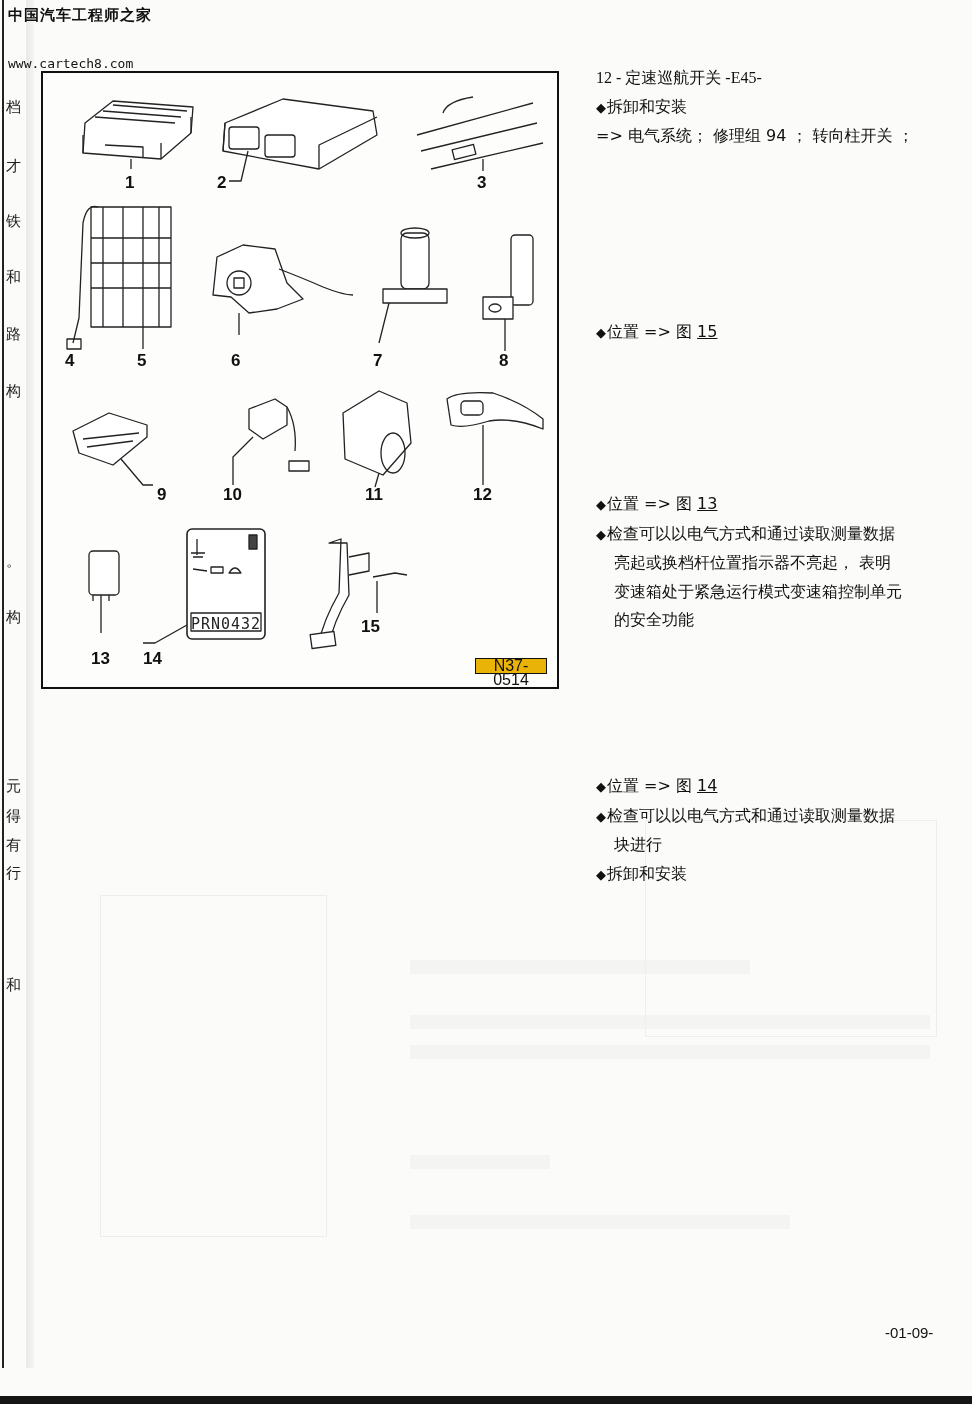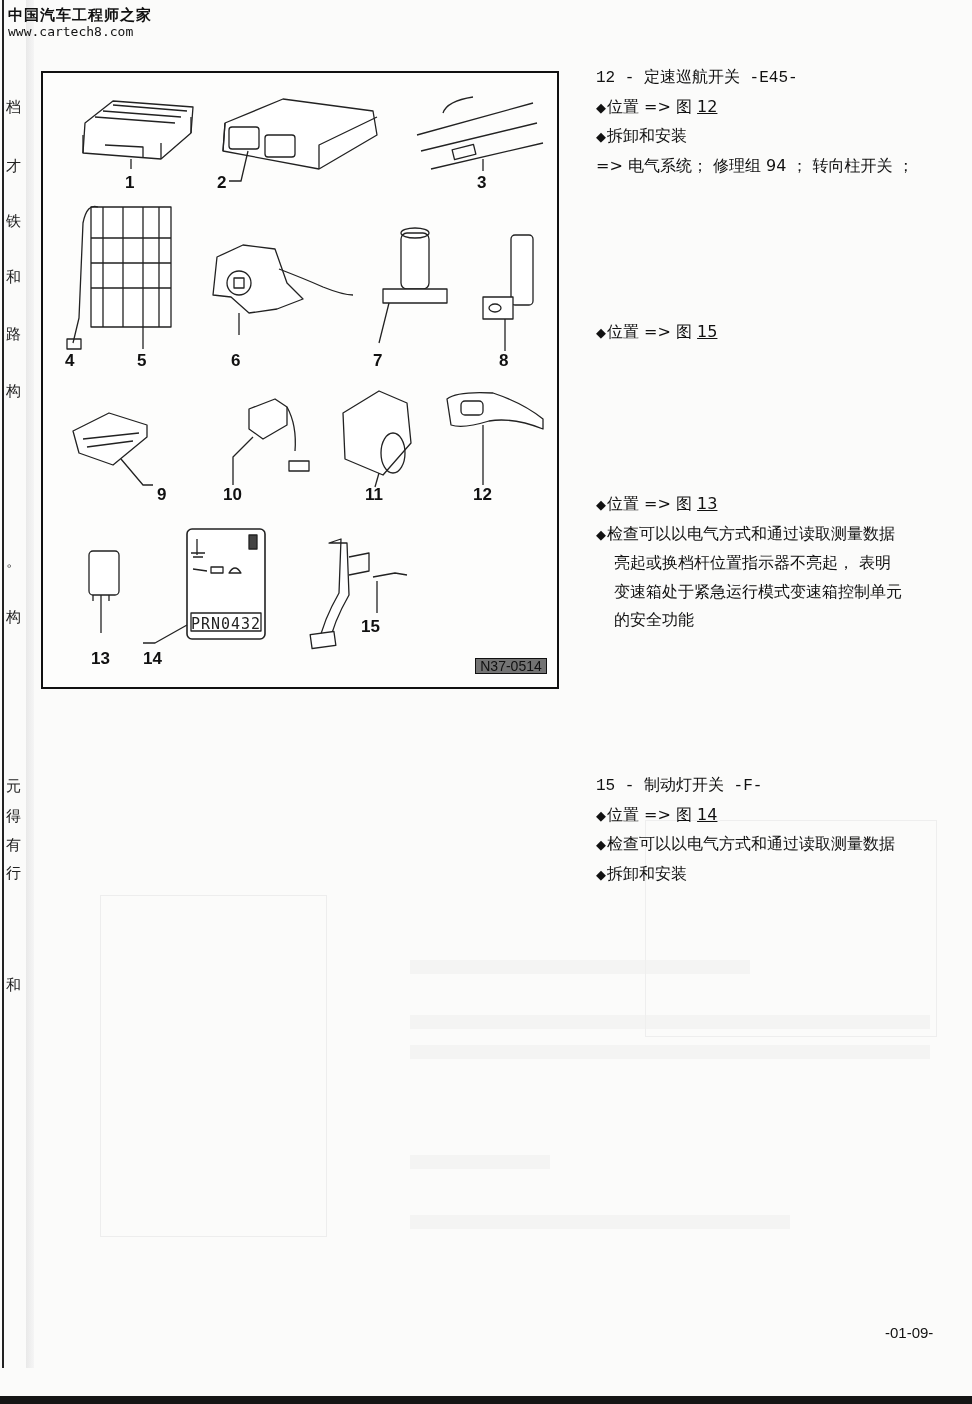--- a/index.html
+++ b/index.html
@@ -7,30 +7,30 @@
       width: 972px; height: 1404px; position: relative; overflow: hidden;
       background: #fbfbfa;
       font-family: "DejaVu Sans", "Liberation Sans", sans-serif;
       color: #111;
     }
     .left-rule { position: absolute; left: 2px; top: 0; width: 2px; height: 1368px; background: #222; }
     .gutter-shade { position: absolute; left: 26px; top: 0; width: 8px; height: 1368px; background: linear-gradient(90deg, #e9e9e9, #f5f5f5); }
     .bottom-bar { position: absolute; left: 0; top: 1396px; width: 972px; height: 8px; background: #151515; }
     .watermark { position: absolute; left: 8px; top: 6px; }
     .watermark .cn { font-family: "DejaVu Serif", serif; font-weight: bold; font-size: 15px; letter-spacing: 1px; line-height: 18px; }
-    .watermark .url { font-family: "DejaVu Sans Mono", monospace; font-size: 13px; line-height: 16px; }
+    .watermark .url { font-family: "DejaVu Sans Mono", monospace; font-size: 13px; line-height: 16px; margin-top: 32px; }
     .margin-char { position: absolute; left: 6px; font-family: "DejaVu Serif", serif; font-size: 15px; color: #222; }
 
     .figure-frame { position: absolute; left: 41px; top: 71px; width: 514px; height: 614px; border: 2px solid #111; background: #fdfdfc; }
     .fig-label { position: absolute; font-family: "Liberation Sans", sans-serif; font-weight: bold; font-size: 17px; }
-    .fig-code { position: absolute; left: 432px; top: 585px; width: 70px; height: 14px; border: 1.5px solid #111; font-family: "Liberation Sans", sans-serif; font-size: 14px; text-align: center; line-height: 14px; background: #737373; }
+    .fig-code { position: absolute; left: 432px; top: 585px; width: 70px; height: 14px; border: 1.5px solid #111; font-family: "Liberation Sans", sans-serif; font-size: 16px; text-align: center; line-height: 14px; background: #eab308; }
     svg.parts { position: absolute; left: 0; top: 0; }
 
     .section { position: absolute; left: 596px; width: 350px; font-family: "DejaVu Sans", sans-serif; font-size: 16px; line-height: 28.5px; }
-    .section .title { font-family: Liberation Mono, monospace; }
+    .section .title { font-family: Liberation Serif, serif; }
     .bullet { display: block; }
     .bullet .dia { font-size: 13px; margin-right: 1px; }
     .indent { padding-left: 18px; display: block; }
     .link { text-decoration: underline; }
 
     .ghost { position: absolute; background: #f0f0ef; opacity: 0.6; }
     .page-number { position: absolute; left: 885px; top: 1324px; font-family: "Liberation Sans", sans-serif; font-size: 15px; }
   </style>
 </head>
 <body>
@@ -185,38 +185,37 @@
   <div class="fig-label" style="left:430px;top:412px">12</div>
   <div class="fig-label" style="left:48px;top:576px">13</div>
   <div class="fig-label" style="left:100px;top:576px">14</div>
   <div class="fig-label" style="left:318px;top:544px">15</div>
 
   <div class="fig-code">N37-0514</div>
 </div>
 
 <div class="section" style="top:64px">
   <div class="title">12 - 定速巡航开关 -E45-</div>
-  <span class="bullet"><span class="dia">◆</span><span>位置 =&gt; 图 </span><span class="link">12</span></span>
   <span class="bullet"><span class="dia">◆</span><span>拆卸和安装</span></span>
   <span class="bullet">=&gt; 电气系统； 修理组 94 ； 转向柱开关 ；</span>
 </div>
 
 <div class="section" style="top:318px">
   <span class="bullet"><span class="dia">◆</span><span>位置 =&gt; 图 </span><span class="link">15</span></span>
 </div>
 
 <div class="section" style="top:490px">
   <span class="bullet"><span class="dia">◆</span><span>位置 =&gt; 图 </span><span class="link">13</span></span>
   <span class="bullet"><span class="dia">◆</span><span>检查可以以电气方式和通过读取测量数据</span></span>
   <span class="indent">亮起或换档杆位置指示器不亮起， 表明</span>
   <span class="indent">变速箱处于紧急运行模式变速箱控制单元</span>
   <span class="indent">的安全功能</span>
 </div>
 
 <div class="section" style="top:772px">
-  <div class="title">15 - 制动灯开关 -F-</div>
   <span class="bullet"><span class="dia">◆</span><span>位置 =&gt; 图 </span><span class="link">14</span></span>
   <span class="bullet"><span class="dia">◆</span><span>检查可以以电气方式和通过读取测量数据</span></span>
+  <span class="indent">块进行</span>
   <span class="bullet"><span class="dia">◆</span><span>拆卸和安装</span></span>
 </div>
 
 <div class="page-number">-01-09-</div>
 <div class="bottom-bar"></div>
 
 </body></html>

